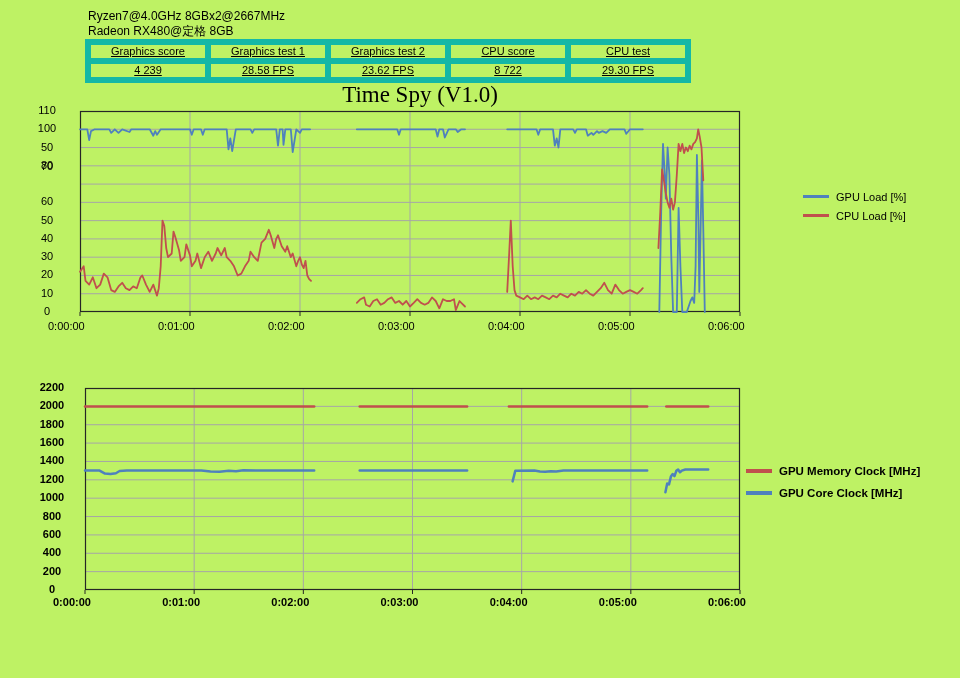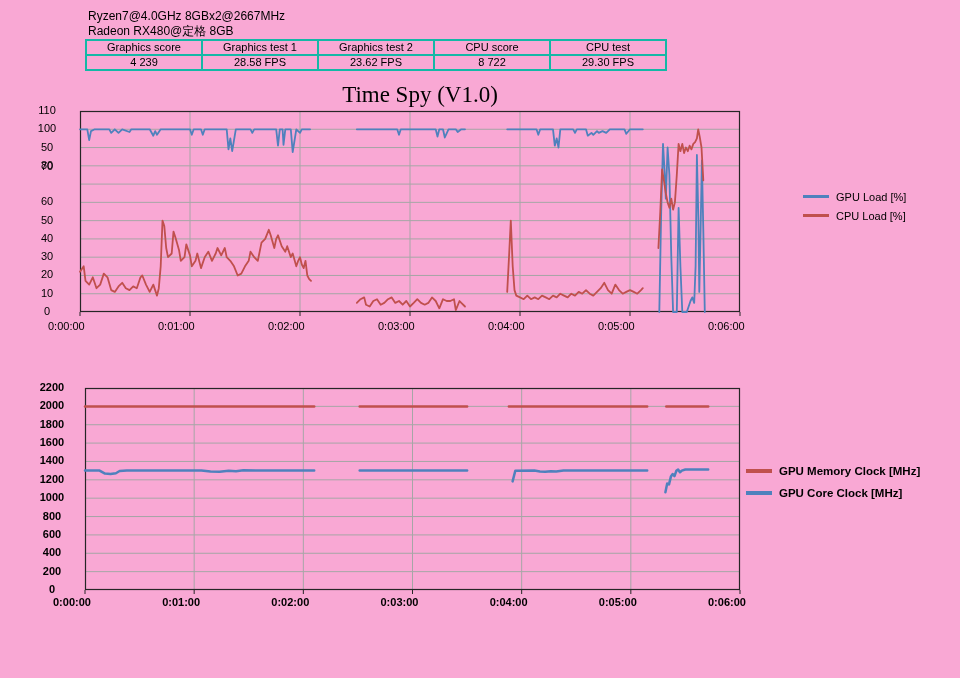--- a/index.html
+++ b/index.html
@@ -1,23 +1,23 @@
 <!DOCTYPE html>
 <html><head>
 <meta charset="utf-8">
 <style>
   html,body{margin:0;padding:0;background:#fff;}
-  #page{position:relative;width:960px;height:678px;background:#f9a8d4;overflow:hidden;
+  #page{position:relative;width:960px;height:678px;background:#bef264;overflow:hidden;
         font-family:"Liberation Sans",sans-serif;color:#000;}
   .sysline{position:absolute;left:88px;font-size:12px;line-height:14px;white-space:nowrap;}
   #sysline1{top:9px;}
   #sysline2{top:24px;}
   #score-table{position:absolute;left:85px;top:39px;border-collapse:collapse;table-layout:fixed;}
-  #score-table th,#score-table td{border:2px solid #14b8a6;width:114px;height:13px;
-        font-size:11px;font-weight:400;text-align:center;padding:0;line-height:13px;}
+  #score-table th,#score-table td{border:6px solid #14b8a6;width:114px;height:13px;
+        font-size:11px;font-weight:400;text-align:center;padding:0;line-height:13px;text-decoration:underline;}
   #score-table{border:1.5px solid #000;}
   #chart-title{position:absolute;left:80px;top:82px;width:680px;text-align:center;
         font-family:"Liberation Serif",serif;font-size:23px;line-height:26px;}
   .ylbl{position:absolute;width:54px;text-align:center;font-size:11px;line-height:13px;}
   .xlbl{position:absolute;width:64px;font-size:11px;line-height:13px;}
   .boldlbl{font-weight:bold;}
   svg.chart{position:absolute;overflow:visible;}
   .legend{position:absolute;}
   .lrow{display:flex;align-items:center;}
   #legend1 .lrow{height:19px;}

